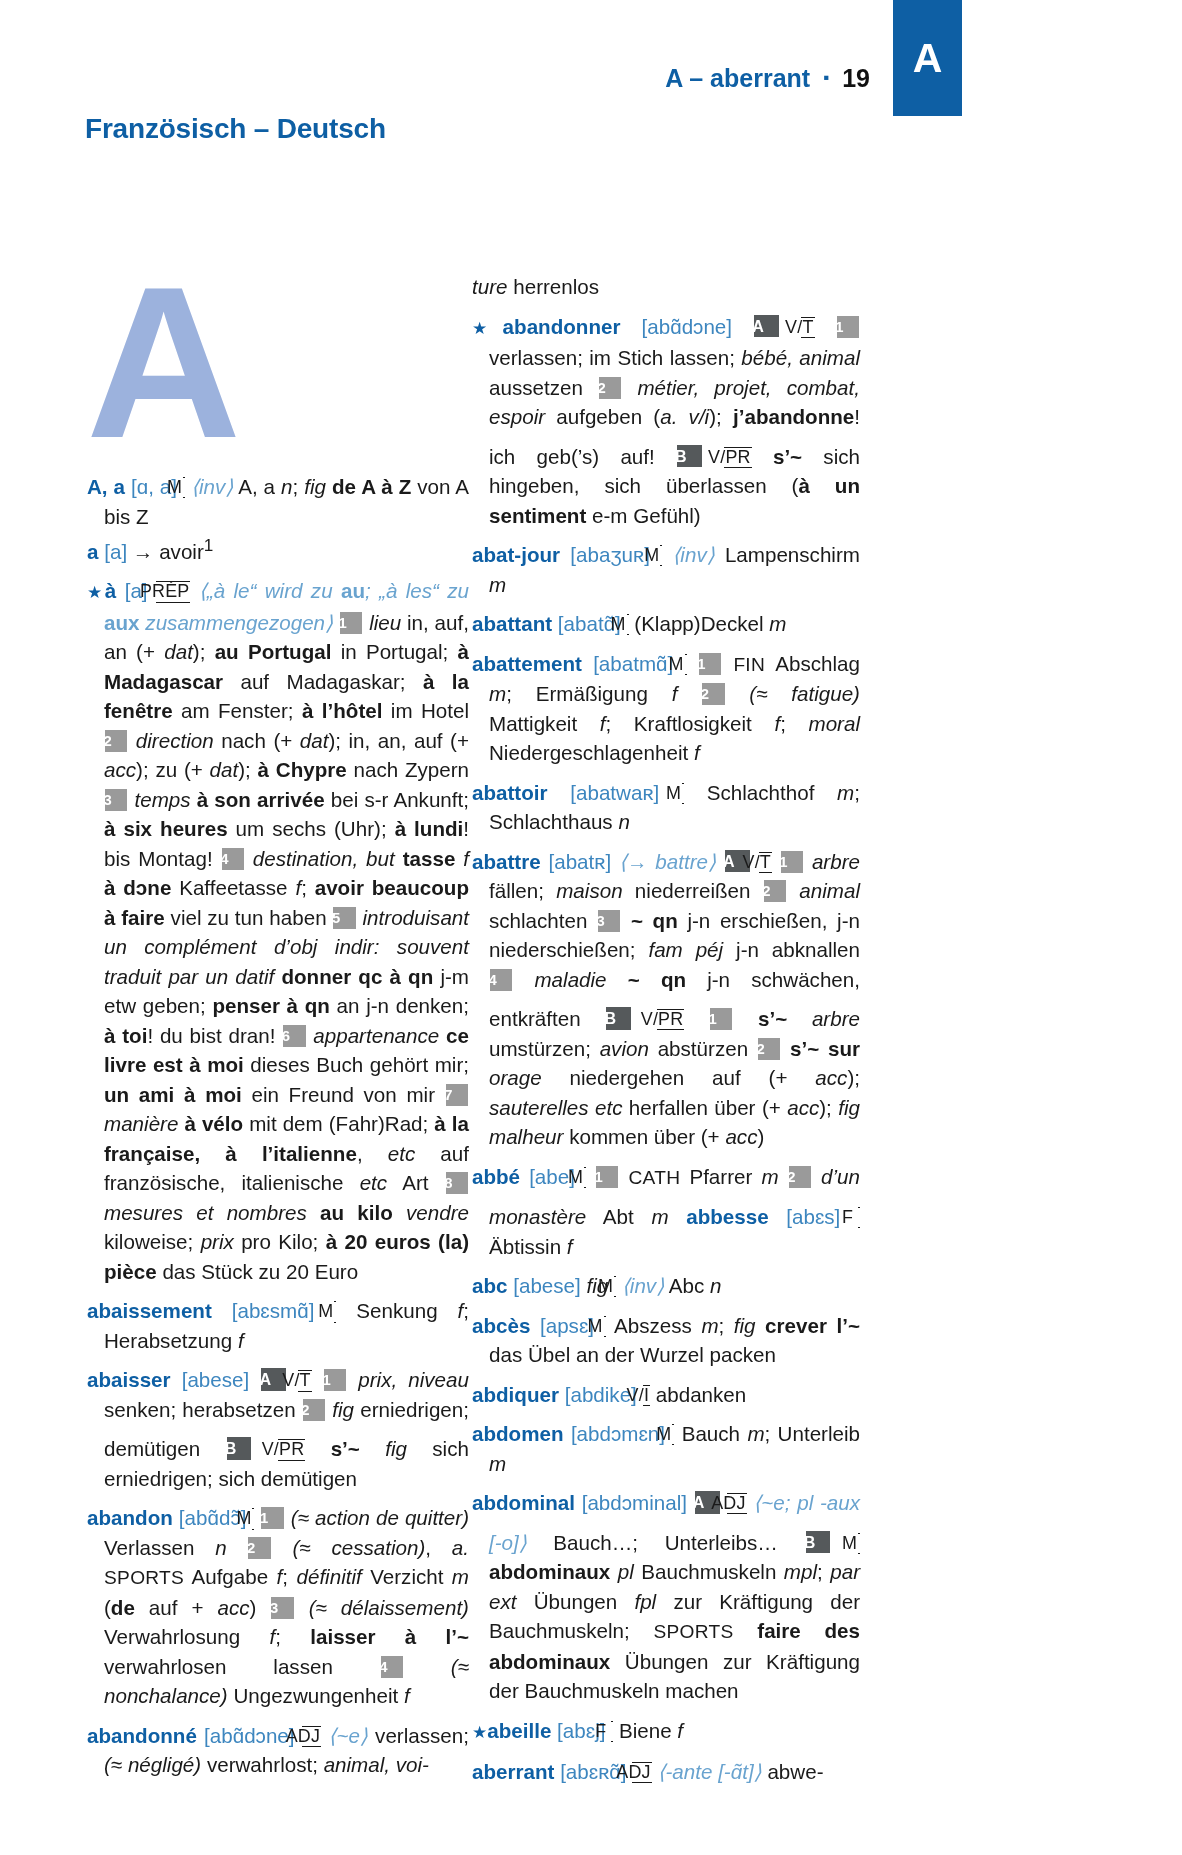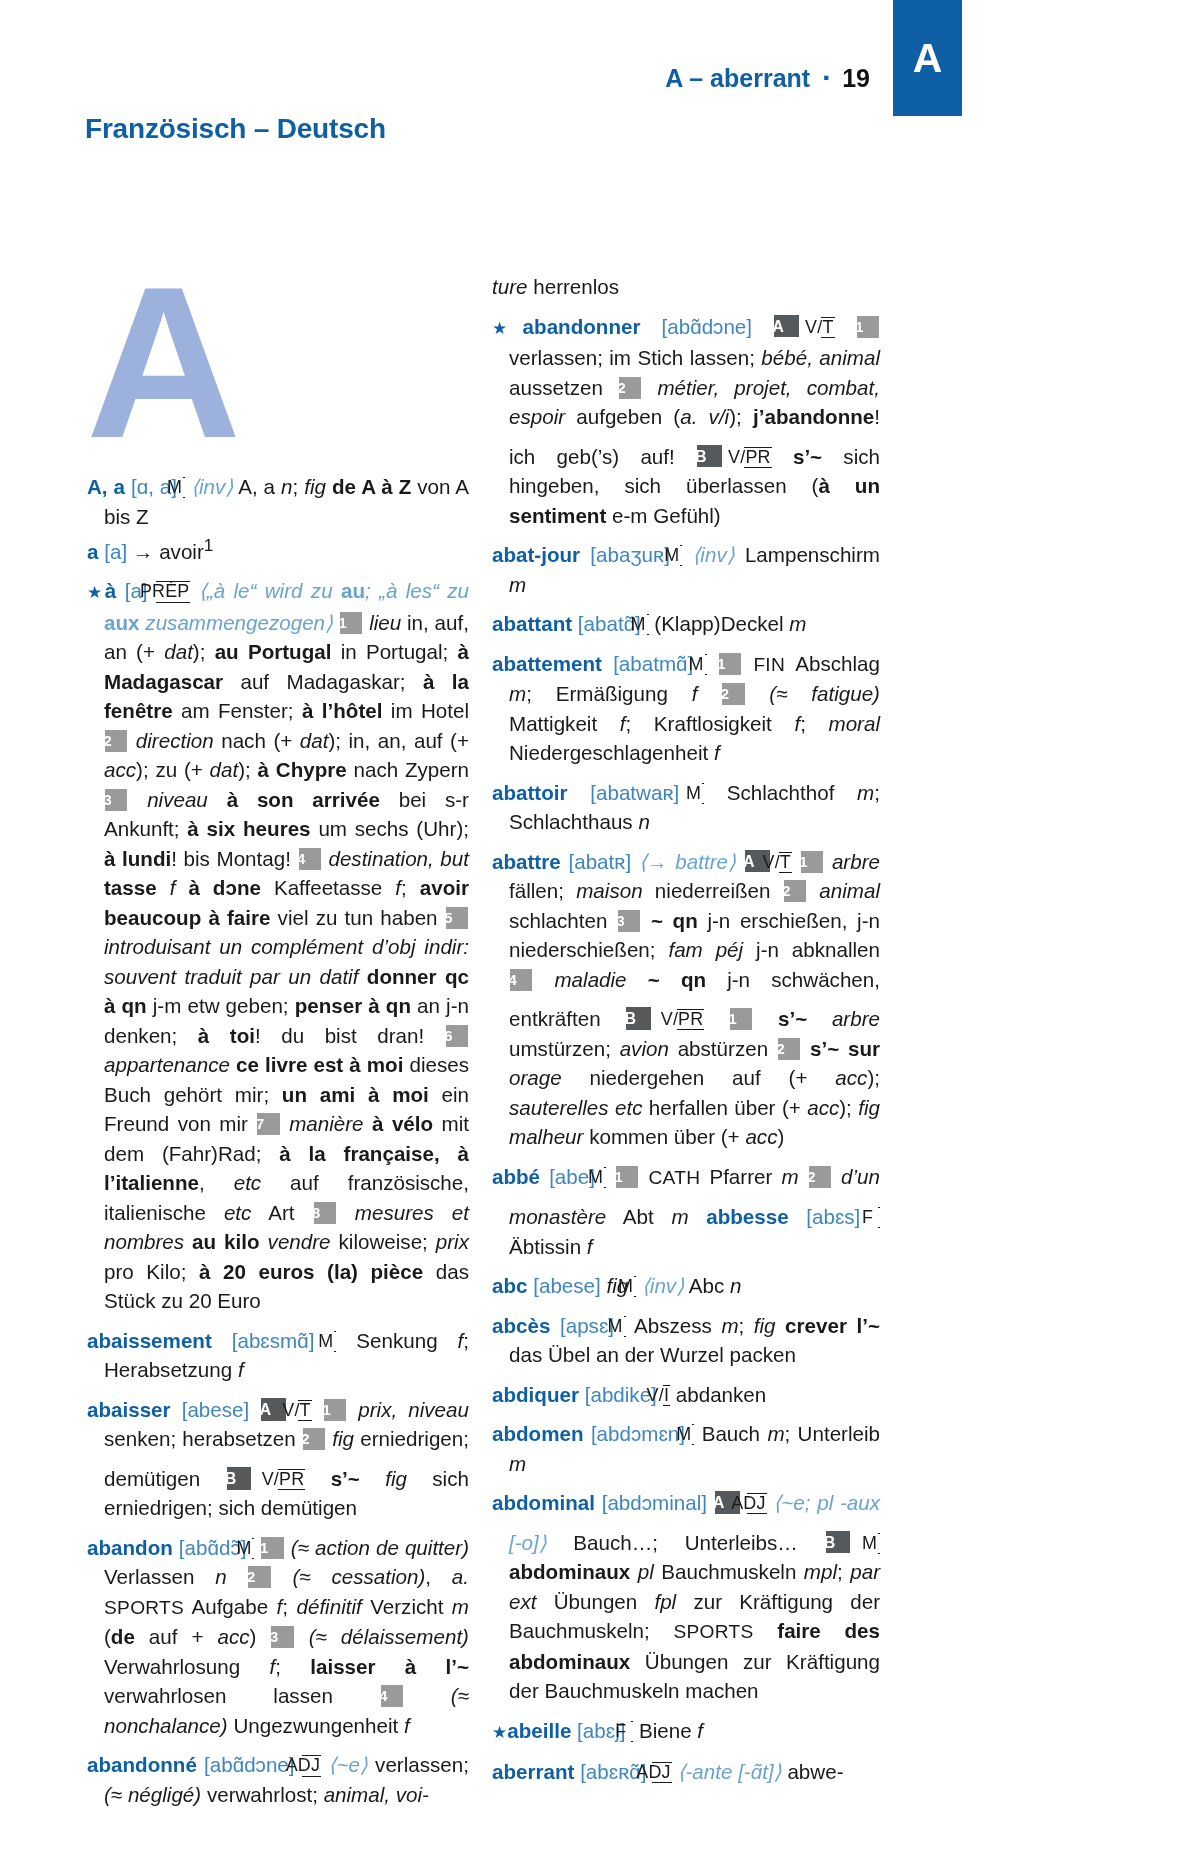--- a/index.html
+++ b/index.html
@@ -51,21 +51,21 @@
   }
   .col{
     position:absolute; top:0;
     font-size:20.6px;
     line-height:29.5px;
     text-align:justify;
     text-justify:inter-word;
     hyphens:manual;
   }
   .col-left{ left:87px;  width:382px; padding-top:190px; }
-  .col-right{ left:492px; width:388px; }
+  .col-right{ left:472px; width:388px; }
 
   .entry{ margin:0; text-indent:-17px; padding-left:17px; }
 
   
   .hw{ color:#0e5fa4; font-weight:bold; }
   .star{ color:#0e5fa4; font-size:17px; }
   .ipa{ color:#3d86bf; font-weight:normal; }
   .hint{ color:#69a3cf; font-style:italic; }
   .hintb{ color:#69a3cf; font-style:normal; font-weight:bold; }
   .it{ font-style:italic; }
@@ -147,21 +147,21 @@
 
     <p class="entry">
       <span class="star">★</span><span class="hw">à</span>
       <span class="ipa">[a]</span> <span class="gram">PRÉP</span>
       <span class="hint">⟨„à le“ wird zu <span class="hintb">au</span>; „à les“ zu <span class="hintb">aux</span> zusammengezogen⟩</span>
       <span class="num">1</span> <span class="it">lieu</span> in, auf, an (+ <span class="it">dat</span>);
       <span class="bd">au Portugal</span> in Portugal; <span class="bd">à Madagascar</span> auf Madagaskar;
       <span class="bd">à la fenêtre</span> am Fenster; <span class="bd">à l’hôtel</span> im Hotel
       <span class="num">2</span> <span class="it">direction</span> nach (+ <span class="it">dat</span>); in, an, auf (+ <span class="it">acc</span>); zu (+ <span class="it">dat</span>);
       <span class="bd">à Chypre</span> nach Zypern
-      <span class="num">3</span> <span class="it">niveau</span> <span class="bd">à son arrivée</span> bei s-r Ankunft;
+      <span class="num">3</span> <span class="it">temps</span> <span class="bd">à son arrivée</span> bei s-r Ankunft;
       <span class="bd">à six heures</span> um sechs (Uhr); <span class="bd">à lundi</span>! bis Montag!
       <span class="num">4</span> <span class="it">destination, but</span> <span class="bd">tasse</span> <span class="it">f</span> <span class="bd">à dɔne</span> Kaffeetasse <span class="it">f</span>;
       <span class="bd">avoir beaucoup à faire</span> viel zu tun haben
       <span class="num">5</span> <span class="it">introduisant un complément d’obj indir: souvent traduit par un datif</span>
       <span class="bd">donner qc à qn</span> j-m etw geben; <span class="bd">penser à qn</span> an j-n denken; <span class="bd">à toi</span>! du bist dran!
       <span class="num">6</span> <span class="it">appartenance</span> <span class="bd">ce livre est à moi</span> dieses Buch gehört mir;
       <span class="bd">un ami à moi</span> ein Freund von mir
       <span class="num">7</span> <span class="it">manière</span> <span class="bd">à vélo</span> mit dem (Fahr)Rad;
       <span class="bd">à la française, à l’italienne</span>, <span class="it">etc</span> auf französische, italienische <span class="it">etc</span> Art
       <span class="num">8</span> <span class="it">mesures et nombres</span> <span class="bd">au kilo</span> <span class="it">vendre</span> kiloweise;

